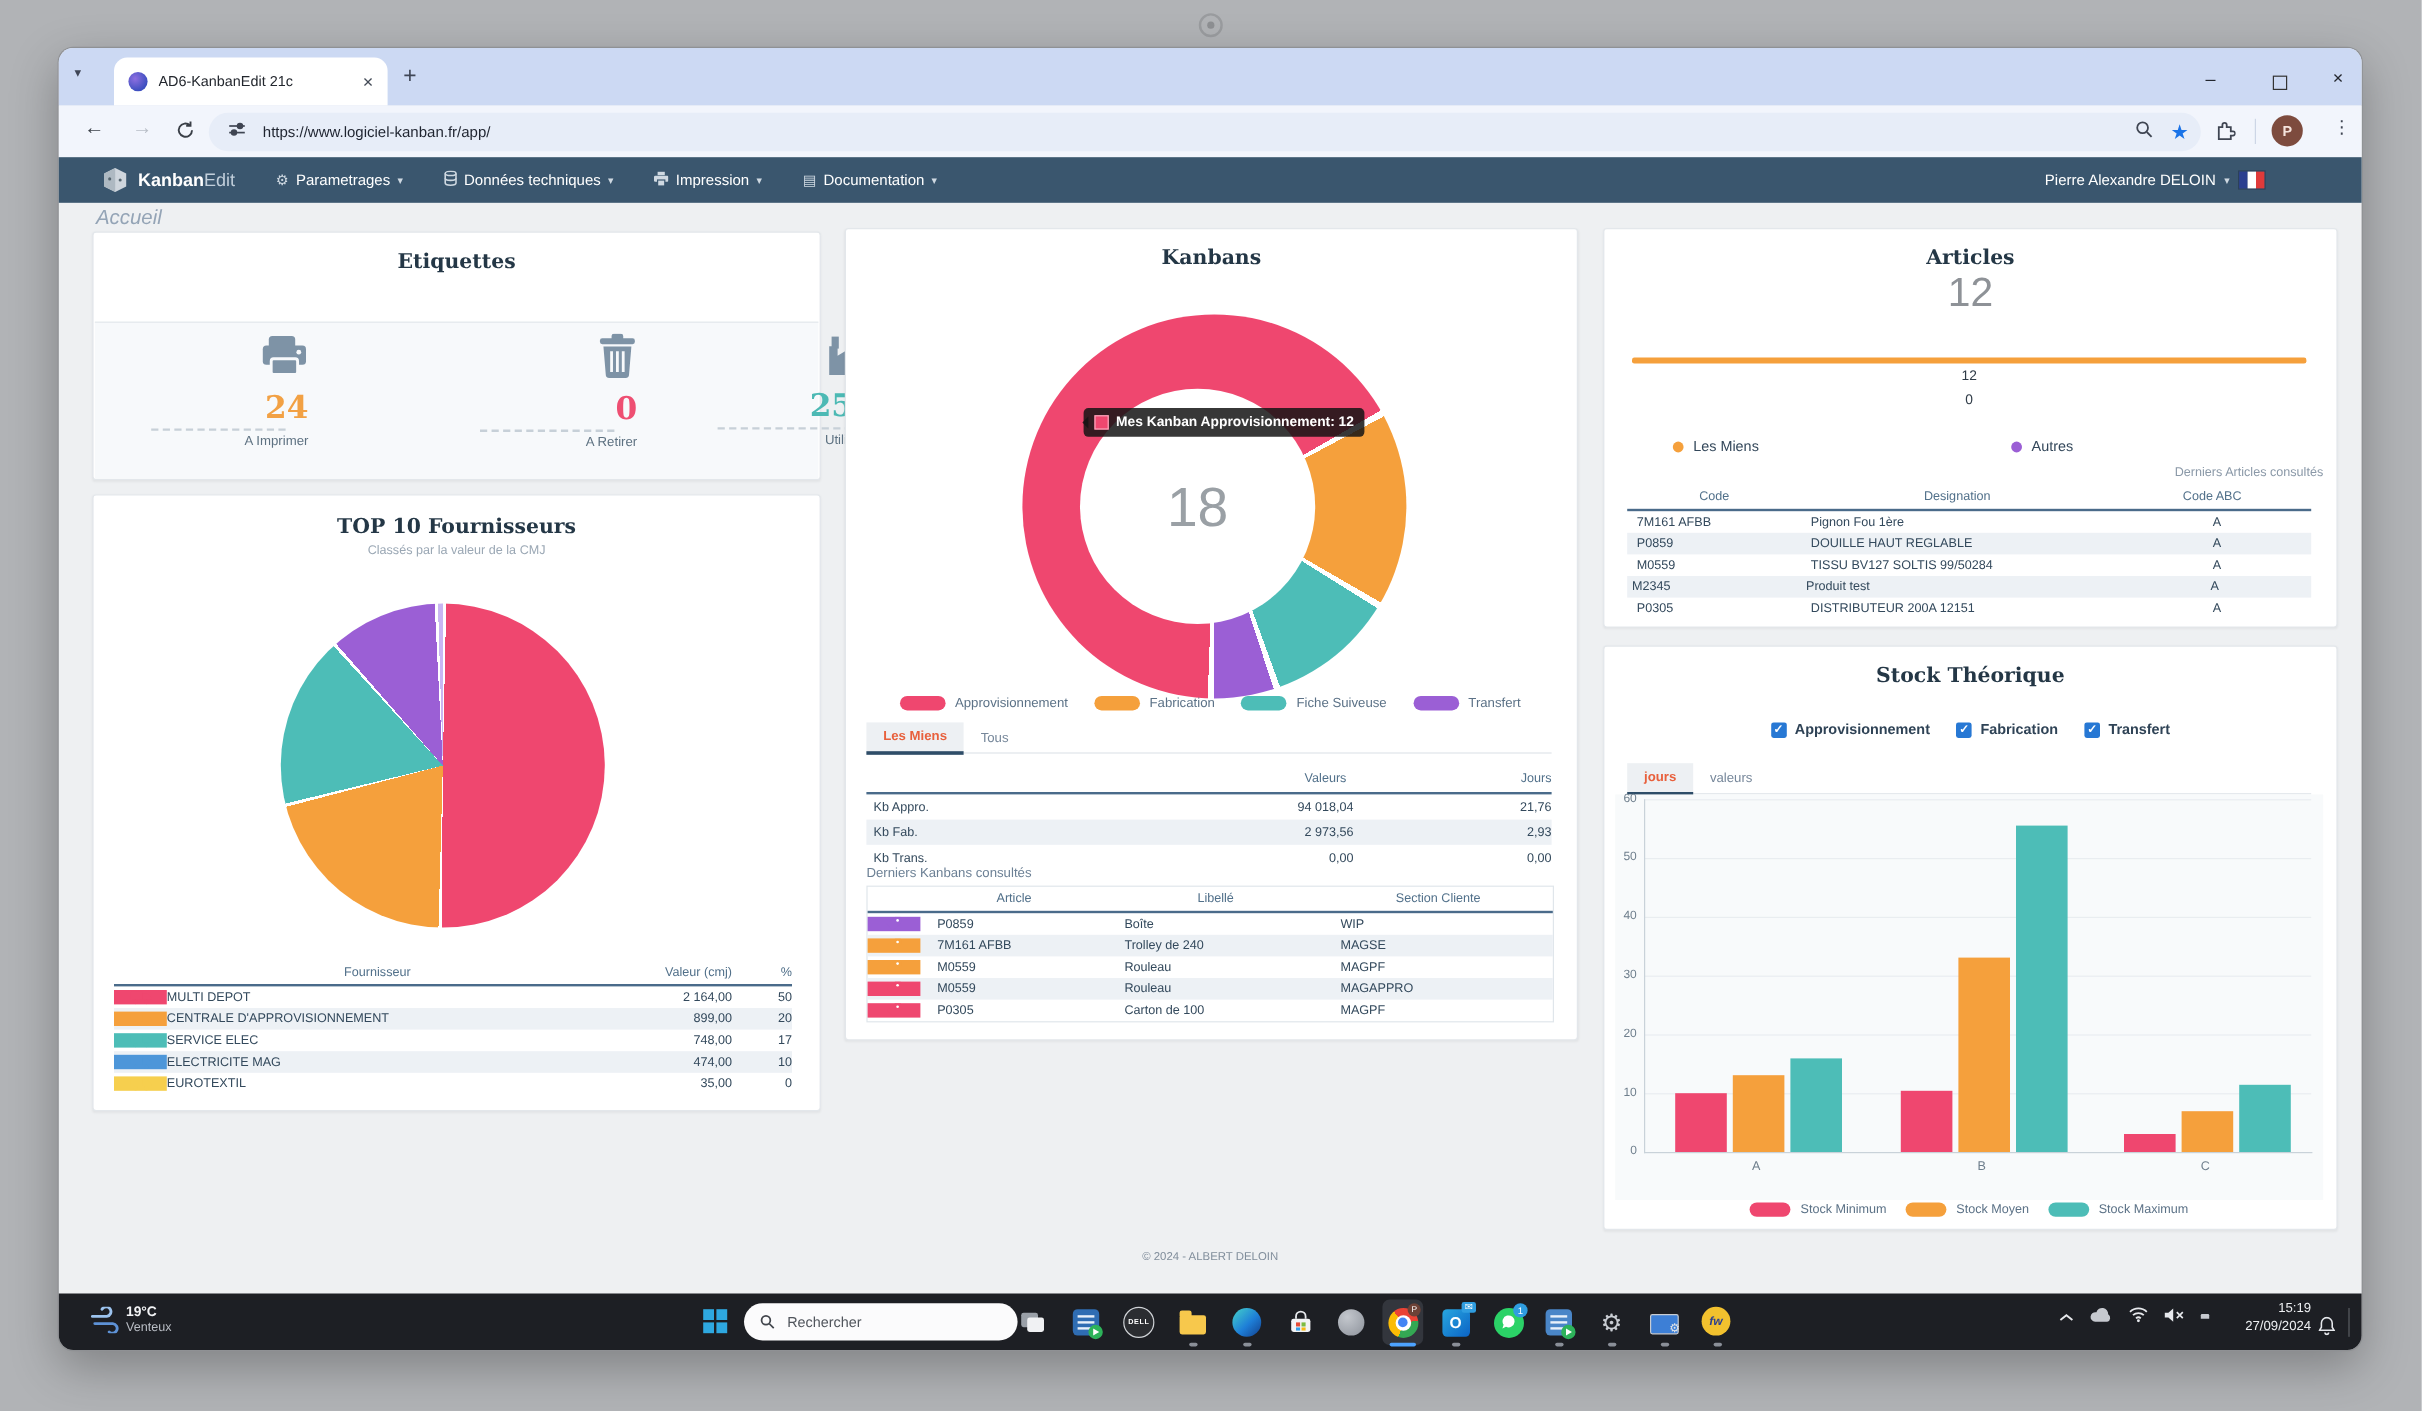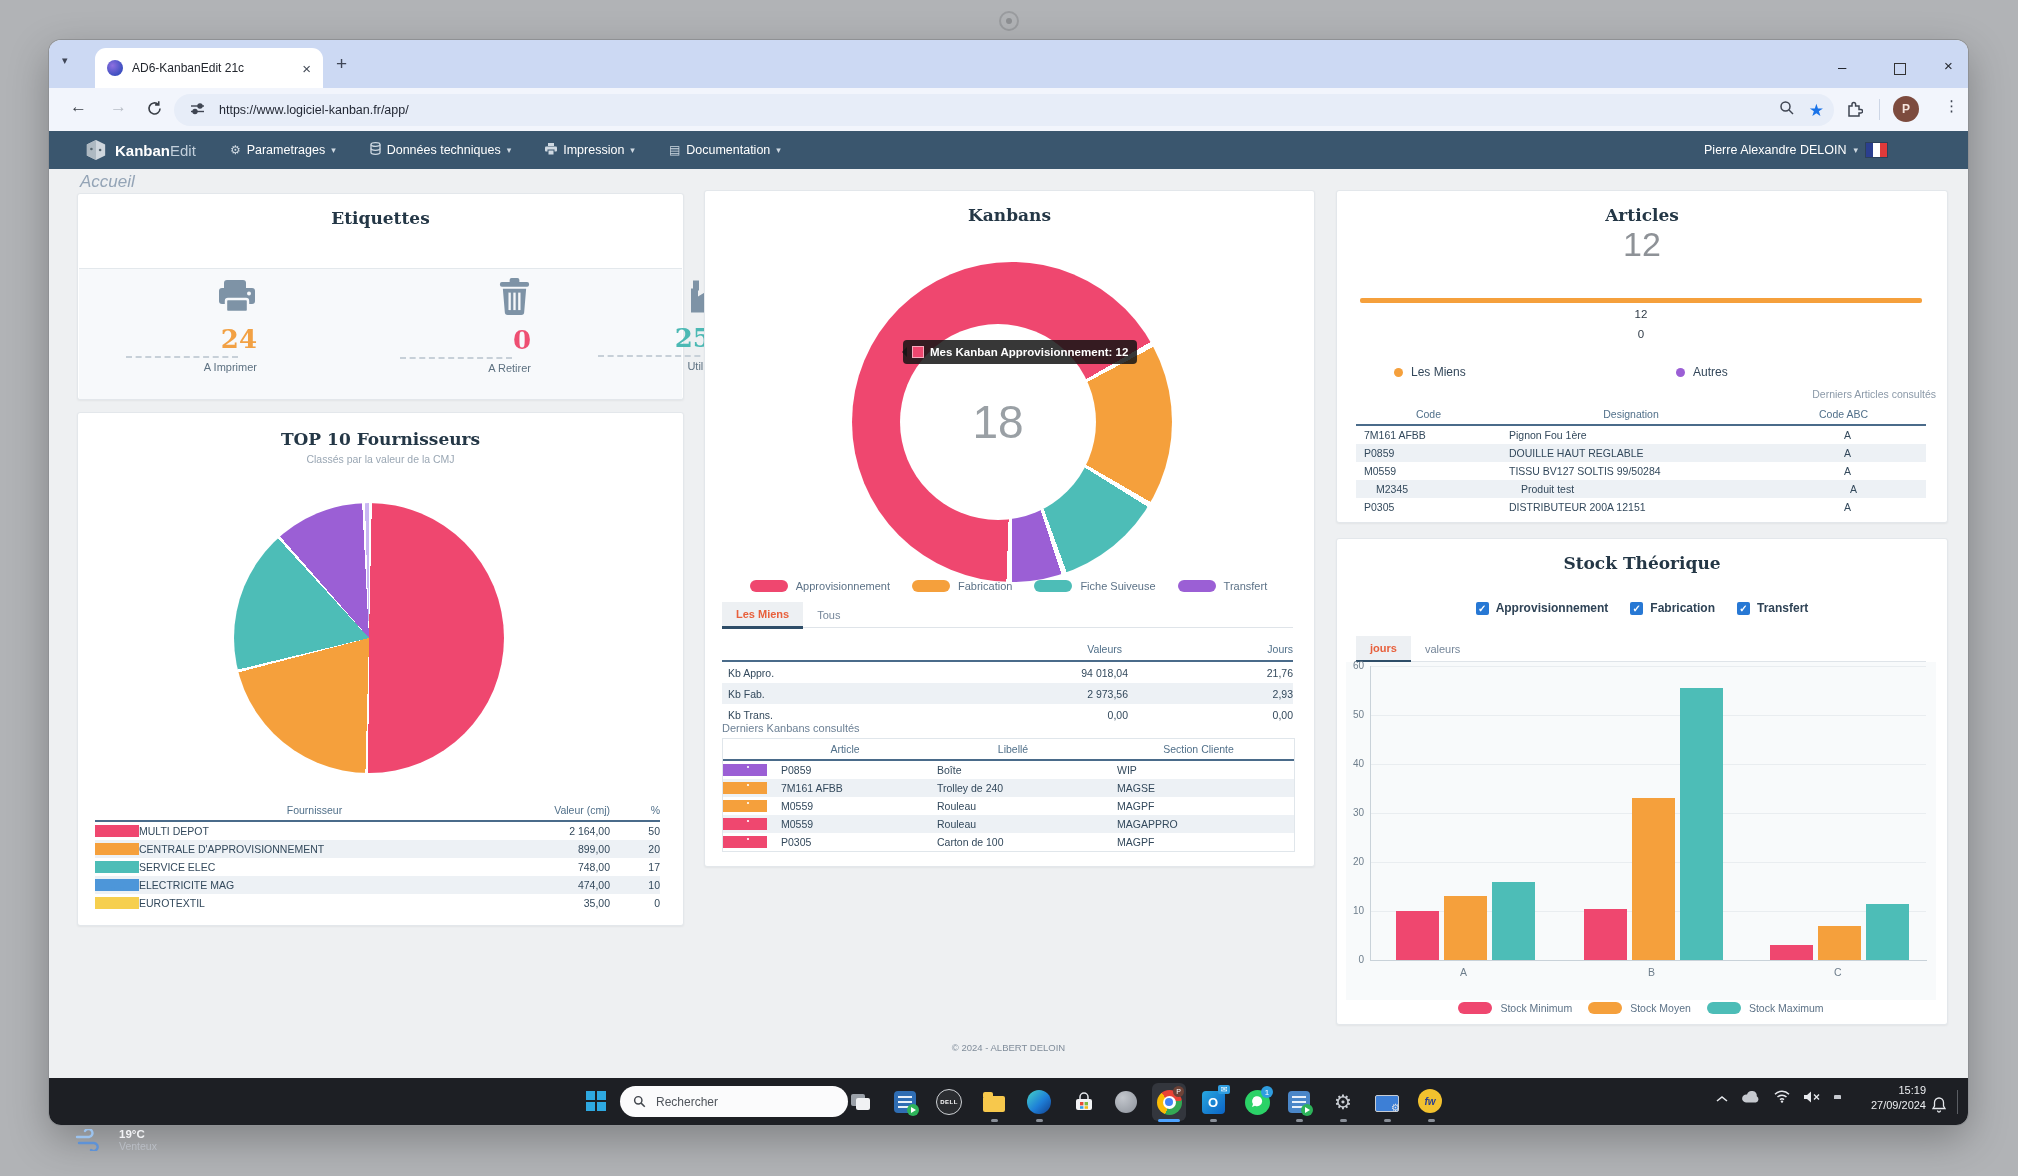--- a/index.html
+++ b/index.html
@@ -94,21 +94,21 @@
   .cbx{width:13px;height:13px;background:#2778d4;border-radius:2px;color:#fff;font-size:10px;line-height:13px;text-align:center}
   .chartbg{left:1346px;top:662px;width:590px;height:338px;background:#f8fafb}
   .gline{position:absolute;left:1370px;width:556px;height:1px;background:#e9edf0}
   .ytick{position:absolute;left:1336px;width:28px;text-align:right;font-size:10px;color:#6e7e8c}
   .xlab{position:absolute;top:966px;font-size:10.5px;color:#6e7e8c}
   .plot{left:1370px;top:666px;width:556px;height:294px;border-left:1px solid #c9d2d9;border-bottom:1px solid #c9d2d9}
   .sbar{position:absolute;bottom:0;width:43px}
   .foot{position:absolute;left:49px;width:1919px;text-align:center;top:1042px;font-size:9.5px;color:#808d9b}
   
   .taskbar{left:49px;top:1078px;width:1919px;height:47px;background:#1d1f24;border-radius:0 0 12px 12px}
-  .wx{left:75px;top:1128px;display:flex;gap:18px;align-items:center}
+  .wx{left:75px;top:1088px;display:flex;gap:4px;align-items:center}
   .wxt1{color:#f2f3f5;font-size:11.5px;font-weight:bold}
   .wxt2{color:#b9bdc4;font-size:10.5px}
   .winlogo{left:586px;top:1091px;width:20px;height:20px;display:grid;grid-template-columns:9px 9px;grid-template-rows:9px 9px;gap:2px}
   .winlogo i{background:#2ea8e0;display:block}
   .tsearchpill{left:620px;top:1086px;width:215px;height:31px;background:#fbfbfc;border-radius:16px;display:flex;align-items:center;gap:10px;padding-left:13px;font-size:12px;color:#50555c}
   .tico{position:absolute;top:1089px;width:26px;height:26px;display:flex;align-items:center;justify-content:center}
   .rdash{position:absolute;top:1119px;width:7px;height:2.5px;border-radius:2px;background:#8a8f98}
   .chromebox{position:absolute;left:1152px;top:1083px;width:34px;height:38px;background:#33363d;border-radius:6px}
   .chromeu{position:absolute;left:1158px;top:1119px;width:22px;height:3px;border-radius:2px;background:#4da3ff}
   .chrome{width:25px;height:25px;border-radius:50%;background:conic-gradient(from -40deg,#ea4335 0 120deg,#34a853 120deg 240deg,#fbbc05 240deg 360deg);position:relative}
@@ -522,21 +522,21 @@
     <span class="cell" style="width:145px;padding-left:8px">P0859</span>
     <span class="cell" style="width:260px">DOUILLE HAUT REGLABLE</span>
     <span class="cell c" style="flex:1">A</span>
   </div>
   <div class="trow">
     <span class="cell" style="width:145px;padding-left:8px">M0559</span>
     <span class="cell" style="width:260px">TISSU BV127 SOLTIS 99/50284</span>
     <span class="cell c" style="flex:1">A</span>
   </div>
   <div class="trow alt">
-    <span class="cell" style="width:145px;padding-left:20px">M2345</span>
+    <span class="cell" style="width:145px;padding-left:4px">M2345</span>
     <span class="cell" style="width:260px">Produit test</span>
     <span class="cell c" style="flex:1">A</span>
   </div>
   <div class="trow">
     <span class="cell" style="width:145px;padding-left:8px">P0305</span>
     <span class="cell" style="width:260px">DISTRIBUTEUR 200A 12151</span>
     <span class="cell c" style="flex:1">A</span>
   </div>
 </div>
 

